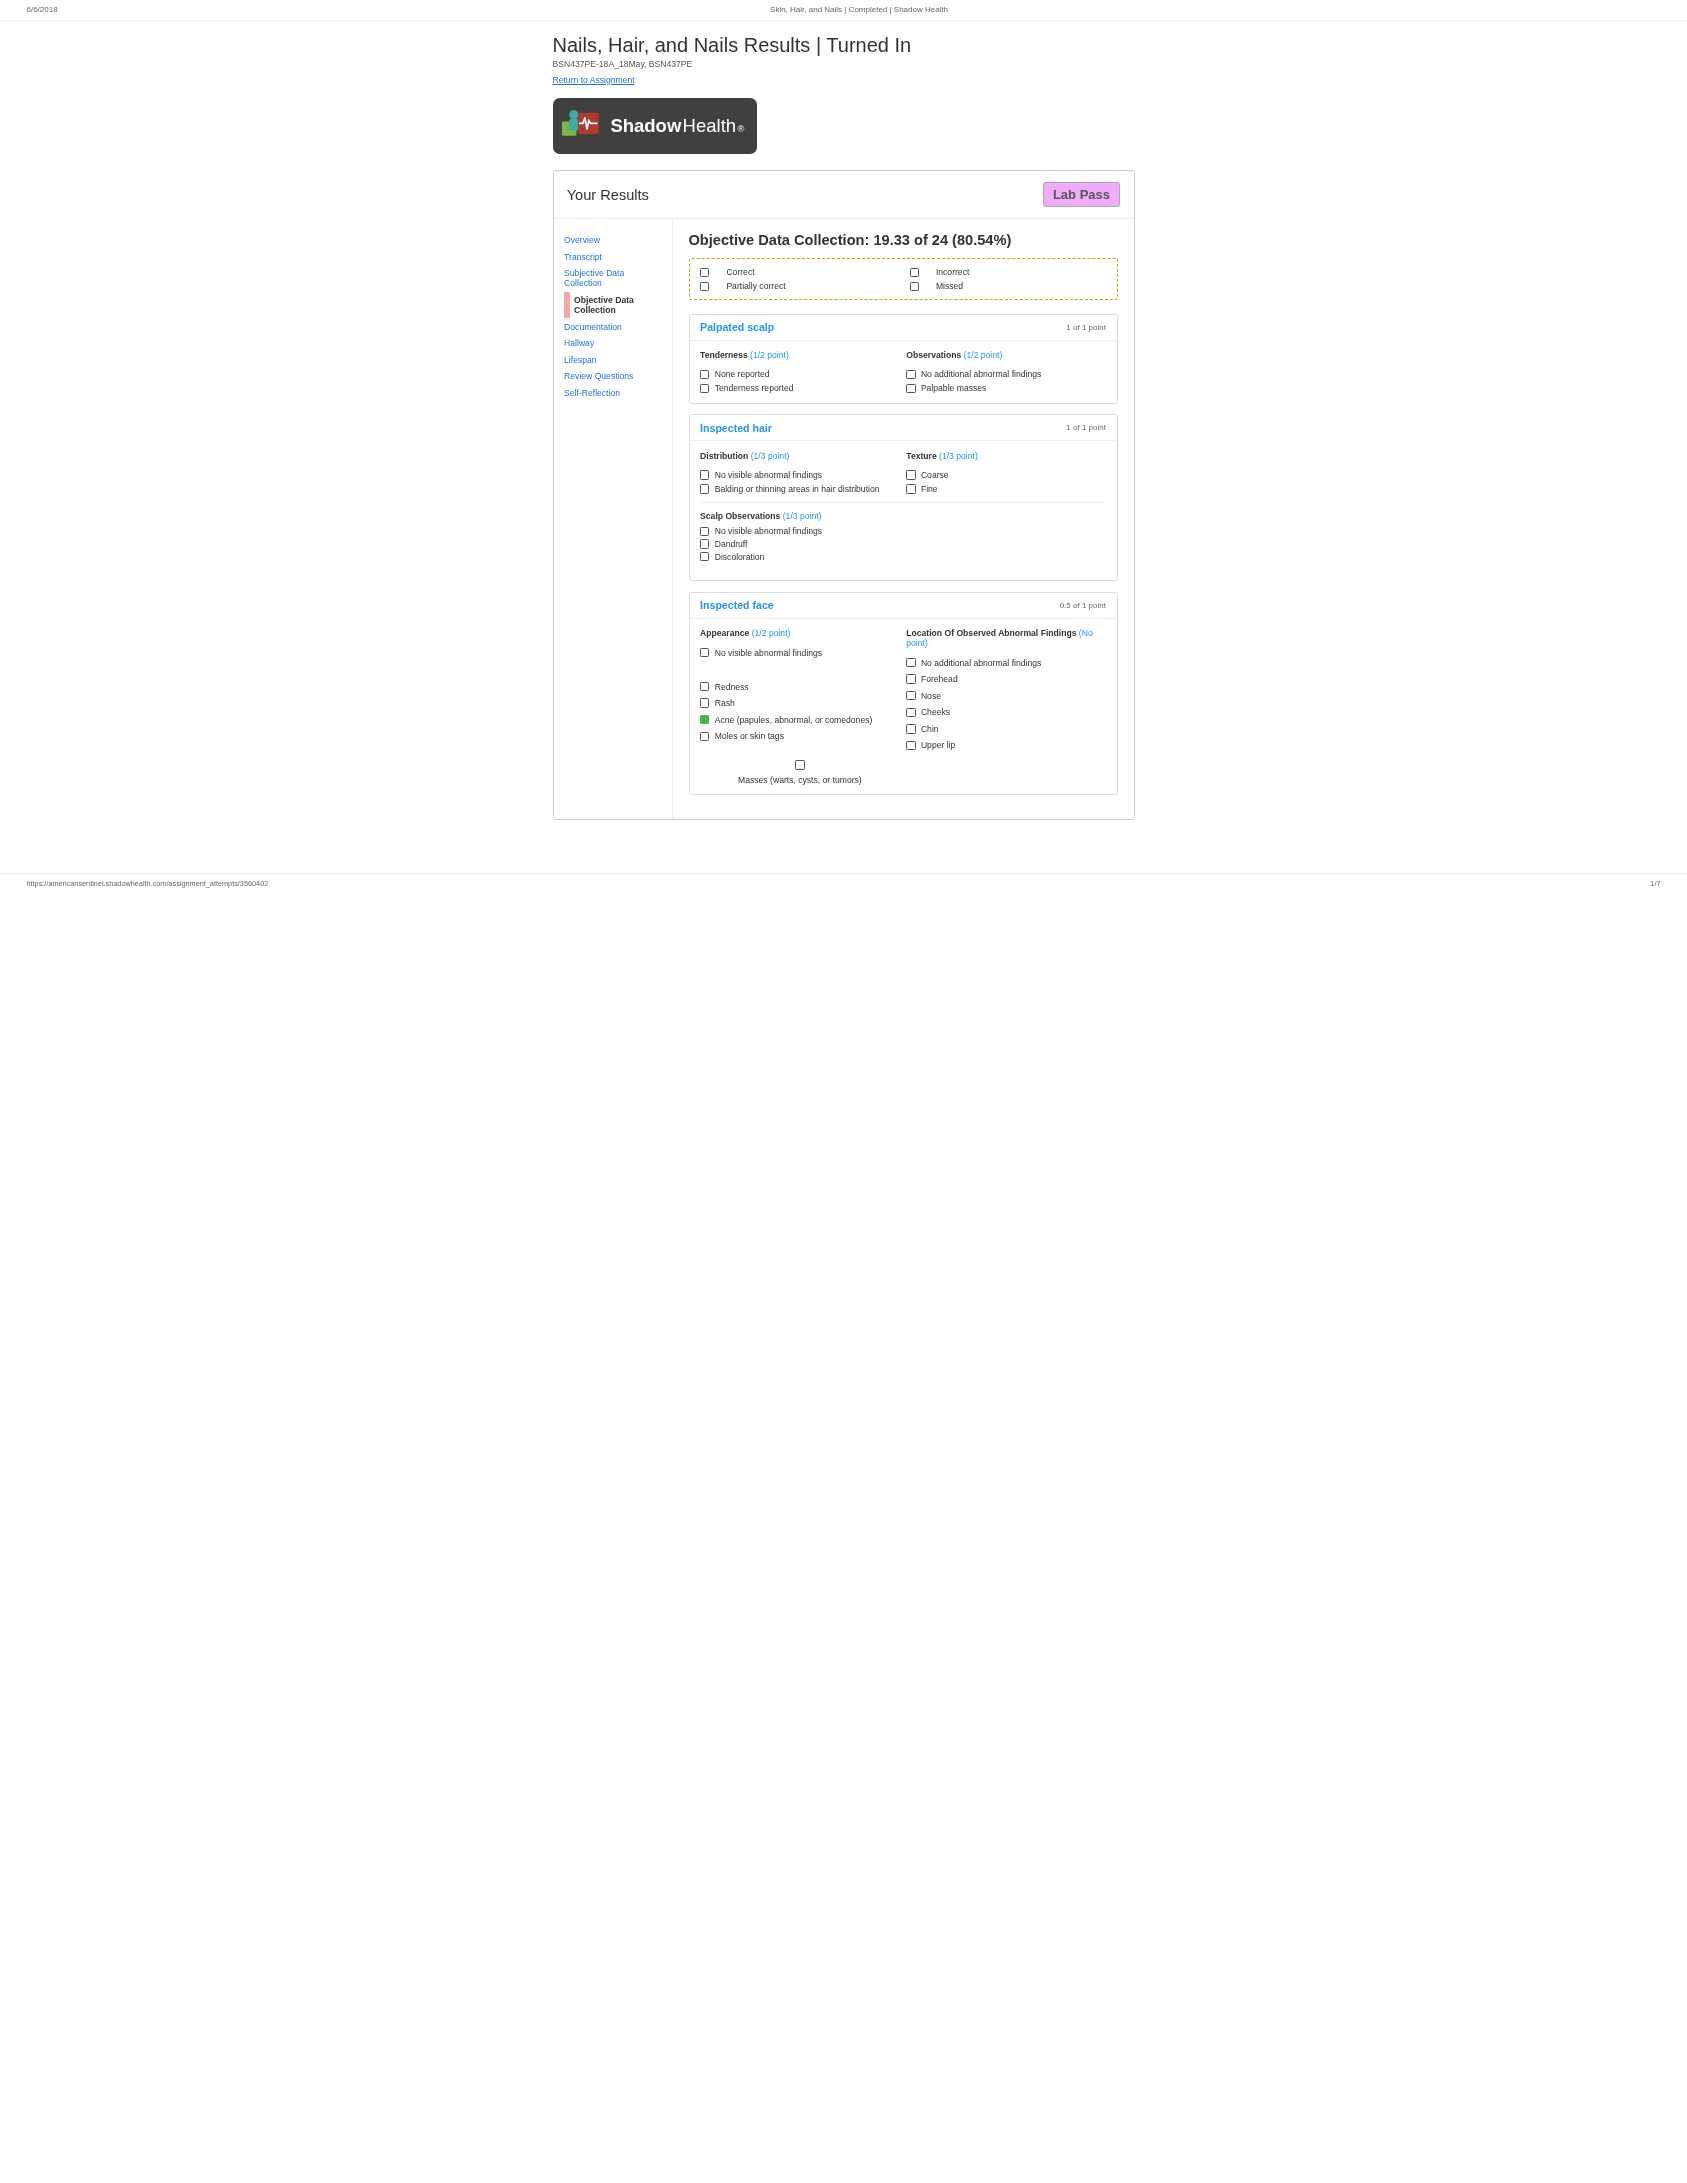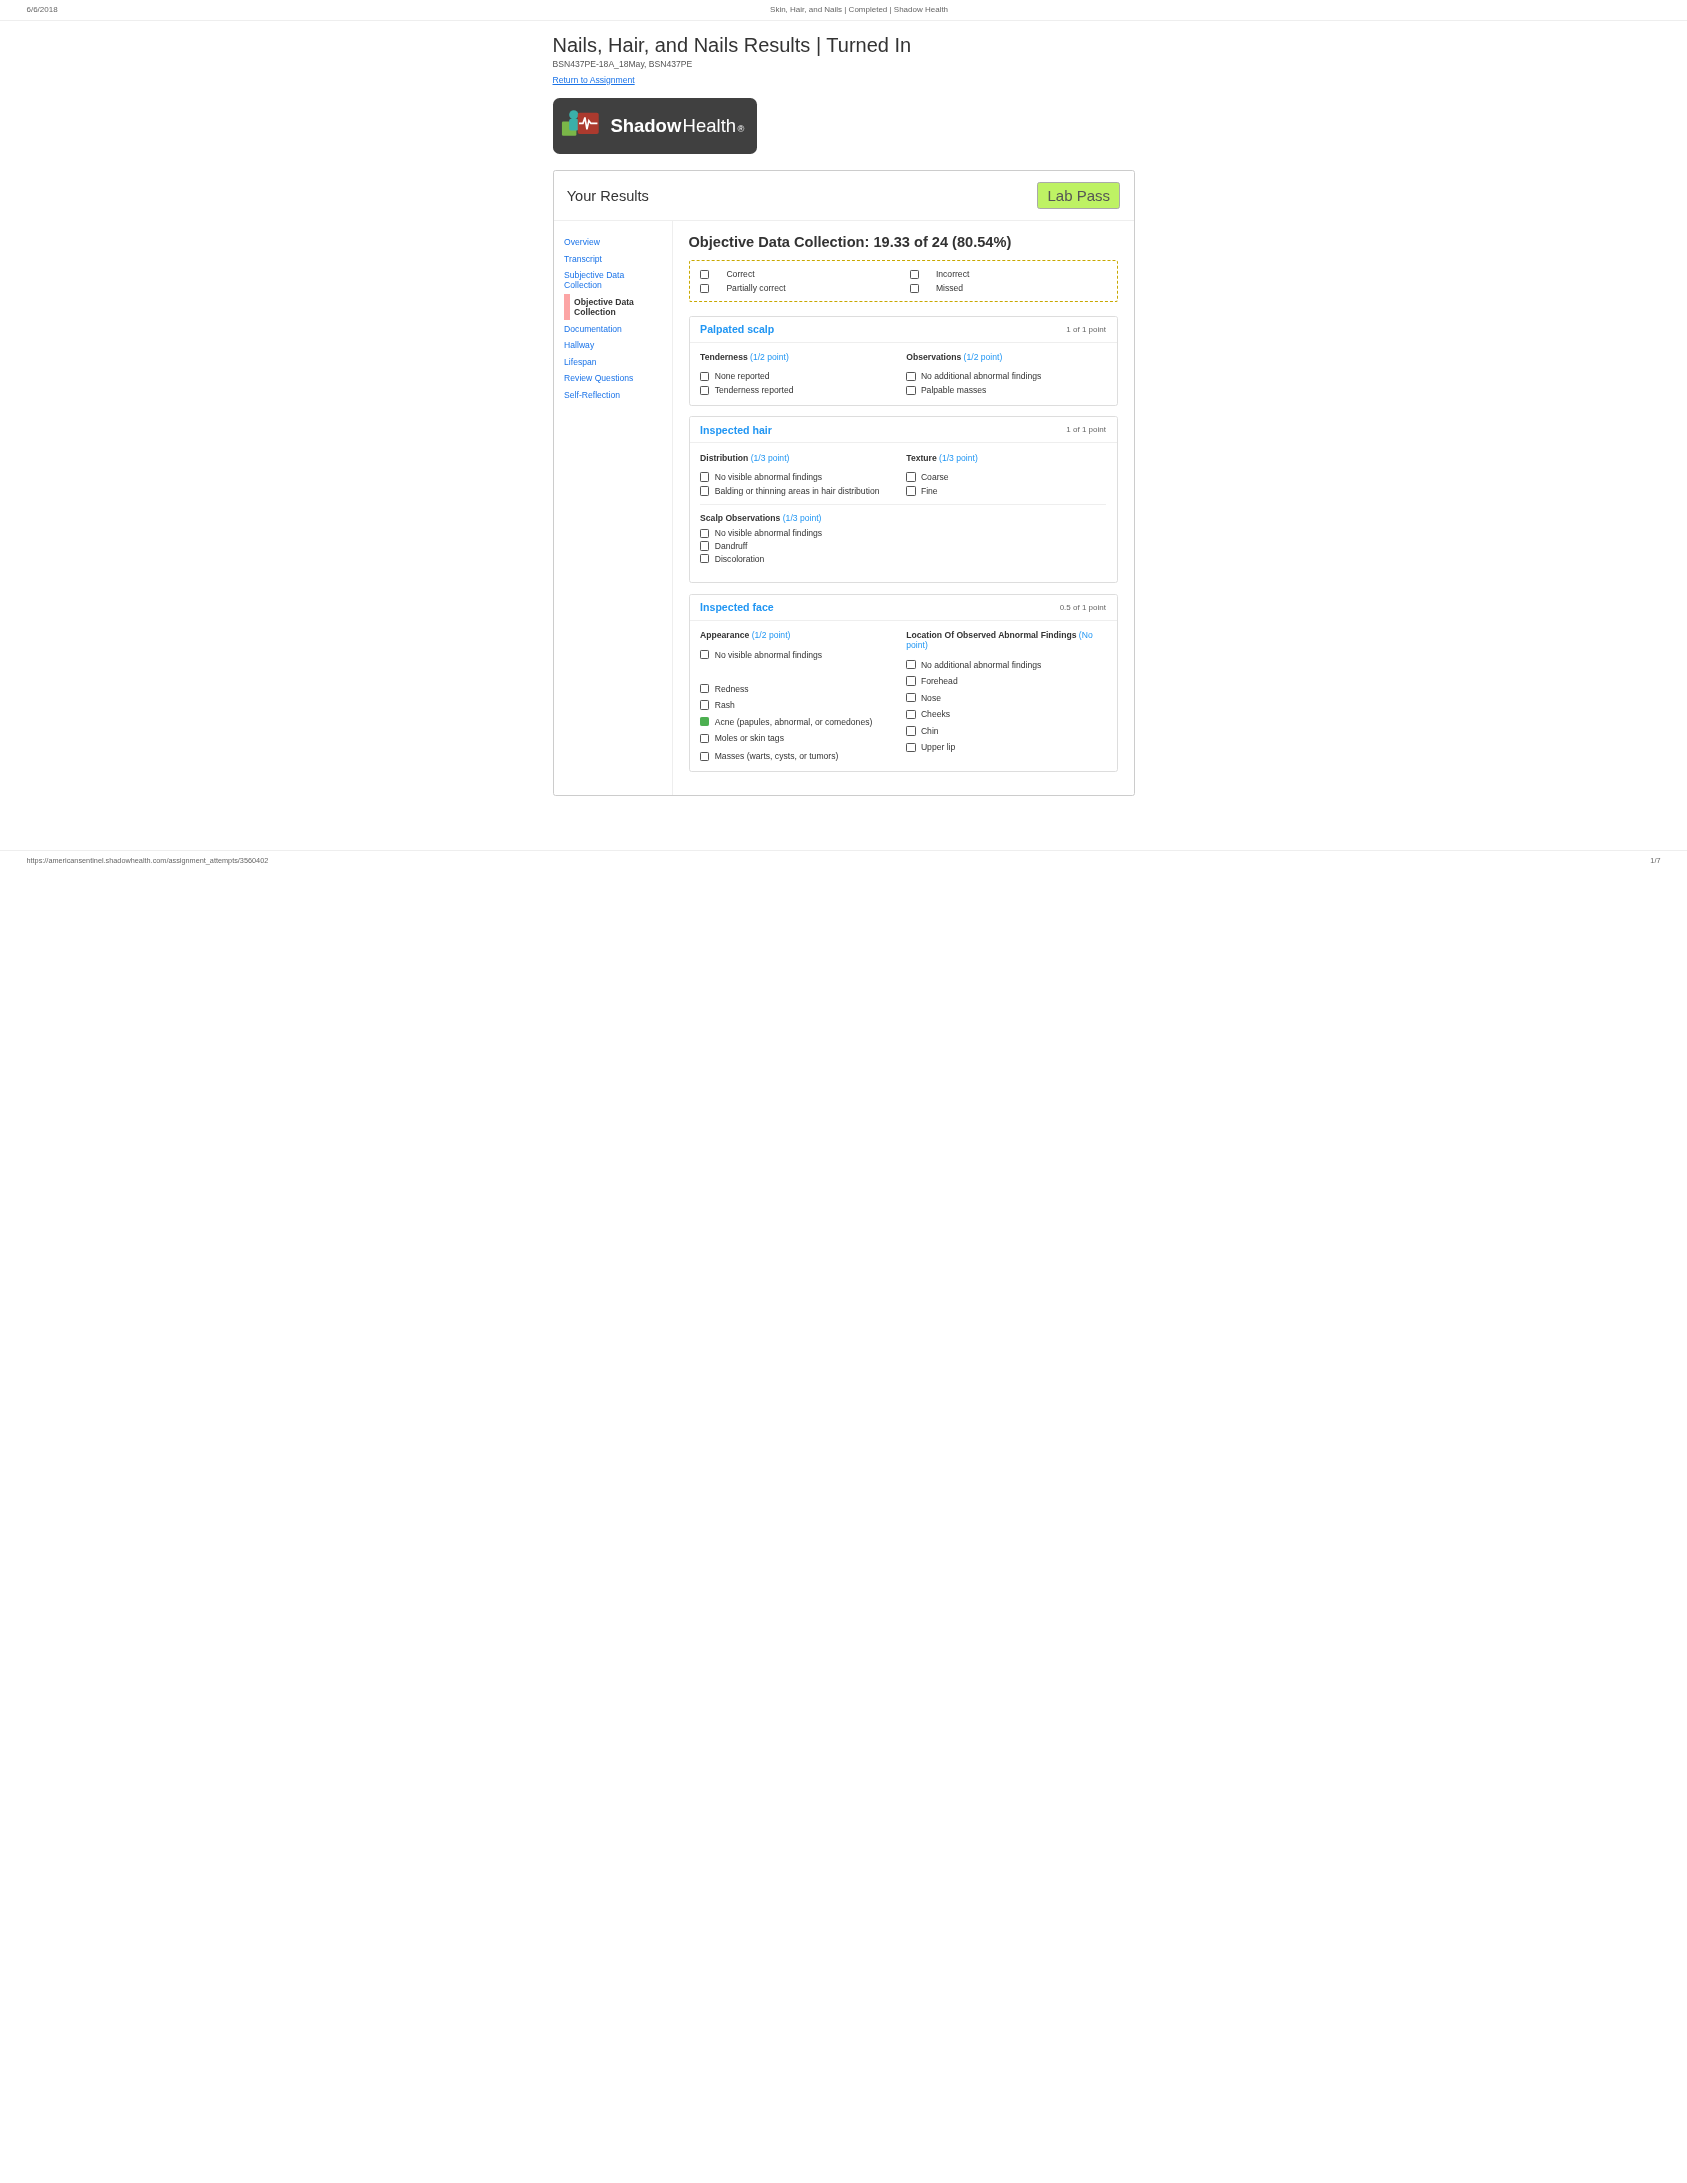--- a/index.html
+++ b/index.html
@@ -55,26 +55,27 @@
       align-items: center;
       justify-content: space-between;
       border-bottom: 0.7px solid #eee;
     }
     .results-title {
       font-size: 14.6px;
       font-weight: 300;
     }
     .lab-pass-btn {
       border: 0.7px solid #aaa;
-      background: #bef264;
+      background: #f0abfc;
       color: #555;
       padding: 4px 9.3px;
       border-radius: 2.6px;
-      font-size: 15px;
+      font-size: 13px;
       cursor: pointer;
+      font-weight: bold;
     }
     .results-body {
       display: flex;
     }
     .sidebar {
       width: 119px;
       min-width: 119px;
       padding: 13.2px 10.6px;
       border-right: 0.7px solid #eee;
     }
@@ -404,21 +405,21 @@
                   <span>Rash</span>
                 </div>
                 <div class="option-item" style="margin-top:2.6px;">
                   <span class="checkbox checked-correct"></span>
                   <span>Acne (papules, abnormal, or comedones)</span>
                 </div>
                 <div class="option-item" style="margin-top:2.6px;">
                   <span class="checkbox"></span>
                   <span>Moles or skin tags</span>
                 </div>
-                <div class="option-item" style="margin-top:4px;">
+                <div class="option-item" style="margin-top:15px;flex-direction:column;">
                   <span class="checkbox"></span>
                   <span>Masses (warts, cysts, or tumors)</span>
                 </div>
               </div>
               <div class="options-col">
                 <div class="sub-section-title">
                   Location Of Observed Abnormal Findings <span class="points">(No point)</span>
                 </div>
                 <div class="option-item">
                   <span class="checkbox"></span>

